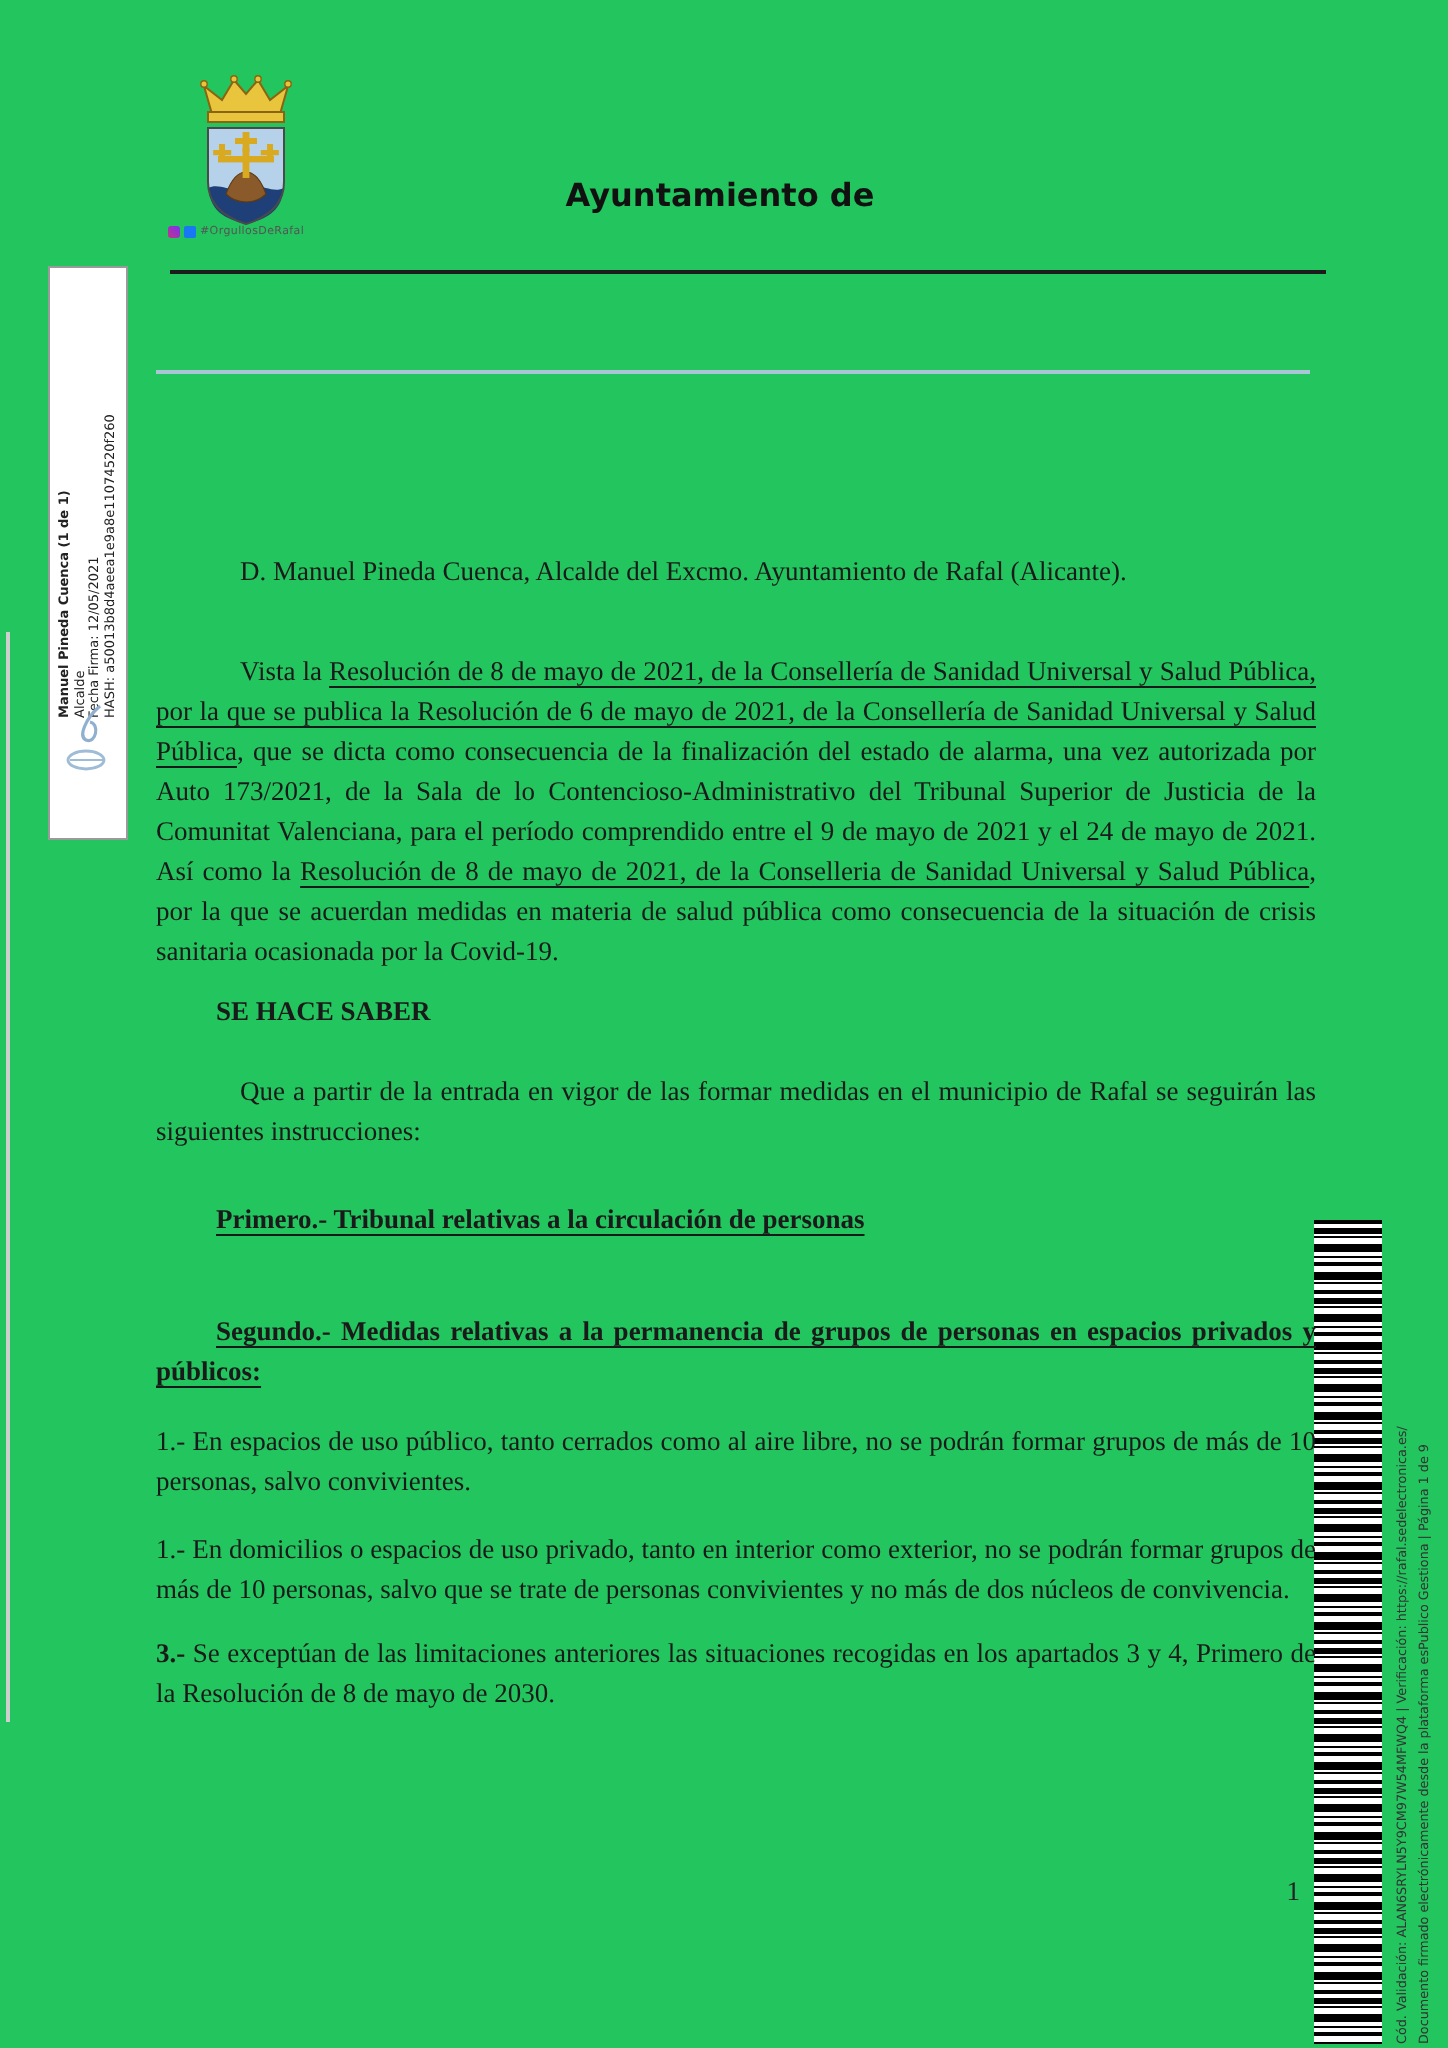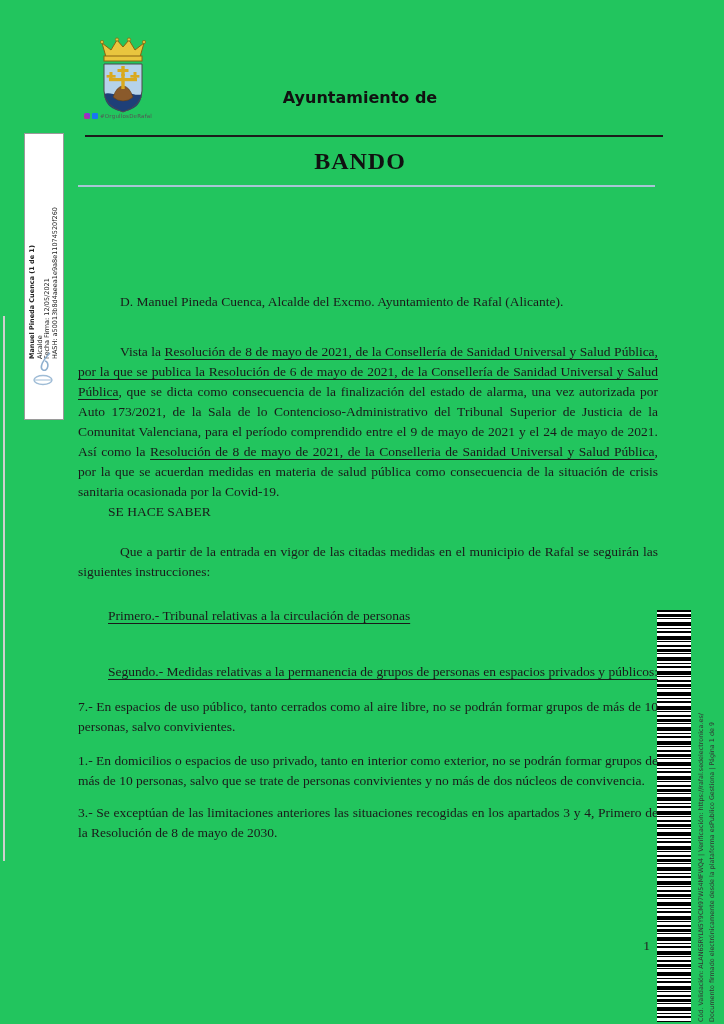--- a/index.html
+++ b/index.html
@@ -30,30 +30,30 @@
   .barcode{position:absolute;left:657px;top:610px;width:34px;height:412px;background:#fff;
     background-image:repeating-linear-gradient(to bottom,
       #000 0 2px,#fff 2px 4px,#000 4px 7px,#fff 7px 8px,
       #000 8px 9px,#fff 9px 12px,#000 12px 16px,#fff 16px 18px,
       #000 18px 19px,#fff 19px 21px,#000 21px 23px,#fff 23px 26px,
       #000 26px 30px,#fff 30px 31px,#000 31px 32px,#fff 32px 35px);}
   .meta-rot{position:absolute;left:503px;top:805px;width:410px;height:24px;transform:rotate(-90deg);
             font-family:"DejaVu Sans",sans-serif;font-size:6.4px;line-height:11px;color:#333;white-space:nowrap;}
 
   
-  .content{position:absolute;left:78px;top:292px;width:580px;}
+  .content{position:absolute;left:78px;top:276px;width:580px;}
   .blk{margin:0;text-align:justify;font-size:13.5px;line-height:20px;}
   .blk.indent{text-indent:42px;}
   .blk.heading{font-weight:bold;}
   .blk.heading.indent{text-indent:30px;}
-  .b{font-weight:normal;}
+  .b{font-weight:bold;}
   .u{text-decoration:underline;text-decoration-thickness:1px;text-underline-offset:2.5px;}
 
   [data-name="salutation"]{margin-bottom:30px;}
-  [data-name="considerations"]{}
+  [data-name="considerations"]{margin-bottom:10px;}
   [data-name="announce-heading"]{margin-bottom:20px;}
   [data-name="intro"]{margin-bottom:24px;}
   [data-name="section-1-heading"]{margin-bottom:36px;}
   [data-name="section-1-body"]{margin-bottom:28px;}
   [data-name="section-2-heading"]{margin-bottom:15px;}
   [data-name="section-2-item-1"]{margin-bottom:14px;}
   [data-name="section-2-item-2"]{margin-bottom:12px;}
 
   .page-number{position:absolute;left:600px;top:938px;width:50px;text-align:right;font-size:13.5px;color:#222;}
   .edge-line{position:absolute;left:3px;top:316px;width:2px;height:545px;background:#cfcfcf;}
@@ -89,21 +89,20 @@
   </div>
 
   <div class="social-row" data-name="social-row">
     <span class="ig" data-name="instagram-icon"></span>
     <span class="fb" data-name="facebook-icon"></span>
     <span class="handle" data-name="social-handle">#OrgullosDeRafal</span>
   </div>
 
   <div class="org-title" data-name="org-title">Ayuntamiento de</div>
   <div class="rule-dark" data-name="header-divider"></div>
-  <div class="doc-title" data-name="doc-title">BANDO</div>
   <div class="rule-blue" data-name="title-divider"></div>
 
   <div class="sig-box" data-name="signature-panel">
     <div class="sig-rot" data-name="signature-text">
       <div class="name" data-name="signer-name">Manuel Pineda Cuenca (1 de 1)</div>
       <div data-name="signer-role">Alcalde</div>
       <div data-name="signature-date">Fecha Firma: 12/05/2021</div>
       <div data-name="signature-hash">HASH: a50013b8d4aeea1e9a8e11074520f260</div>
     </div>
     <div class="sig-mark" data-name="signature-mark-icon">
@@ -118,22 +117,22 @@
   <div class="barcode" data-name="barcode"></div>
   <div class="meta-rot" data-name="verification-panel">
     <div data-name="verification-code-line">Cód. Validación: ALAN6SRYLN5Y9CM97W54MFWQ4 | Verificación: https://rafal.sedelectronica.es/</div>
     <div data-name="platform-line">Documento firmado electrónicamente desde la plataforma esPublico Gestiona | Página 1 de 9</div>
   </div>
 
   <div class="content" id="doc-blocks" data-name="document-body">
       <p class="blk indent" data-name="salutation"><span data-name="text-segment">D. Manuel Pineda Cuenca, Alcalde del Excmo. Ayuntamiento de Rafal (Alicante).</span></p>
       <p class="blk indent" data-name="considerations"><span data-name="text-segment">Vista la </span><span class="u" data-name="text-segment">Resolución de 8 de mayo de 2021, de la Consellería de Sanidad Universal y Salud Pública, por la que se publica la Resolución de 6 de mayo de 2021, de la Consellería de Sanidad Universal y Salud Pública</span><span data-name="text-segment">, que se dicta como consecuencia de la finalización del estado de alarma, una vez autorizada por Auto 173/2021, de la Sala de lo Contencioso-Administrativo del Tribunal Superior de Justicia de la Comunitat Valenciana, para el período comprendido entre el 9 de mayo de 2021 y el 24 de mayo de 2021. Así como la </span><span class="u" data-name="text-segment">Resolución de 8 de mayo de 2021, de la Conselleria de Sanidad Universal y Salud Pública</span><span data-name="text-segment">, por la que se acuerdan medidas en materia de salud pública como consecuencia de la situación de crisis sanitaria ocasionada por la Covid-19.</span></p>
       <p class="blk indent heading" data-name="announce-heading"><span class="b" data-name="text-segment">SE HACE SABER</span></p>
-      <p class="blk indent" data-name="intro"><span data-name="text-segment">Que a partir de la entrada en vigor de las citadas medidas en el municipio de Rafal se seguirán las siguientes instrucciones:</span></p>
+      <p class="blk indent" data-name="intro"><span data-name="text-segment">Que a partir de la entrada en vigor de las formar medidas en el municipio de Rafal se seguirán las siguientes instrucciones:</span></p>
       <p class="blk indent heading" data-name="section-1-heading"><span class="b u" data-name="text-segment">Primero.- Tribunal relativas a la circulación de personas</span></p>
       <p class="blk indent heading" data-name="section-2-heading"><span class="b u" data-name="text-segment">Segundo.- Medidas relativas a la permanencia de grupos de personas en espacios privados y públicos:</span></p>
-      <p class="blk" data-name="section-2-item-1"><span data-name="text-segment">7.- En espacios de uso público, tanto cerrados como al aire libre, no se podrán formar grupos de más de 10 personas, salvo convivientes.</span></p>
+      <p class="blk" data-name="section-2-item-1"><span data-name="text-segment">1.- En espacios de uso público, tanto cerrados como al aire libre, no se podrán formar grupos de más de 10 personas, salvo convivientes.</span></p>
       <p class="blk" data-name="section-2-item-2"><span data-name="text-segment">1.- En domicilios o espacios de uso privado, tanto en interior como exterior, no se podrán formar grupos de más de 10 personas, salvo que se trate de personas convivientes y no más de dos núcleos de convivencia.</span></p>
       <p class="blk" data-name="section-2-item-3"><span class="b" data-name="text-segment">3.-</span><span data-name="text-segment"> Se exceptúan de las limitaciones anteriores las situaciones recogidas en los apartados 3 y 4, Primero de la Resolución de 8 de mayo de 2030.</span></p>
     </div>
 
   <div class="page-number" data-name="page-number">1</div>
 </div>
 
 </body></html>

